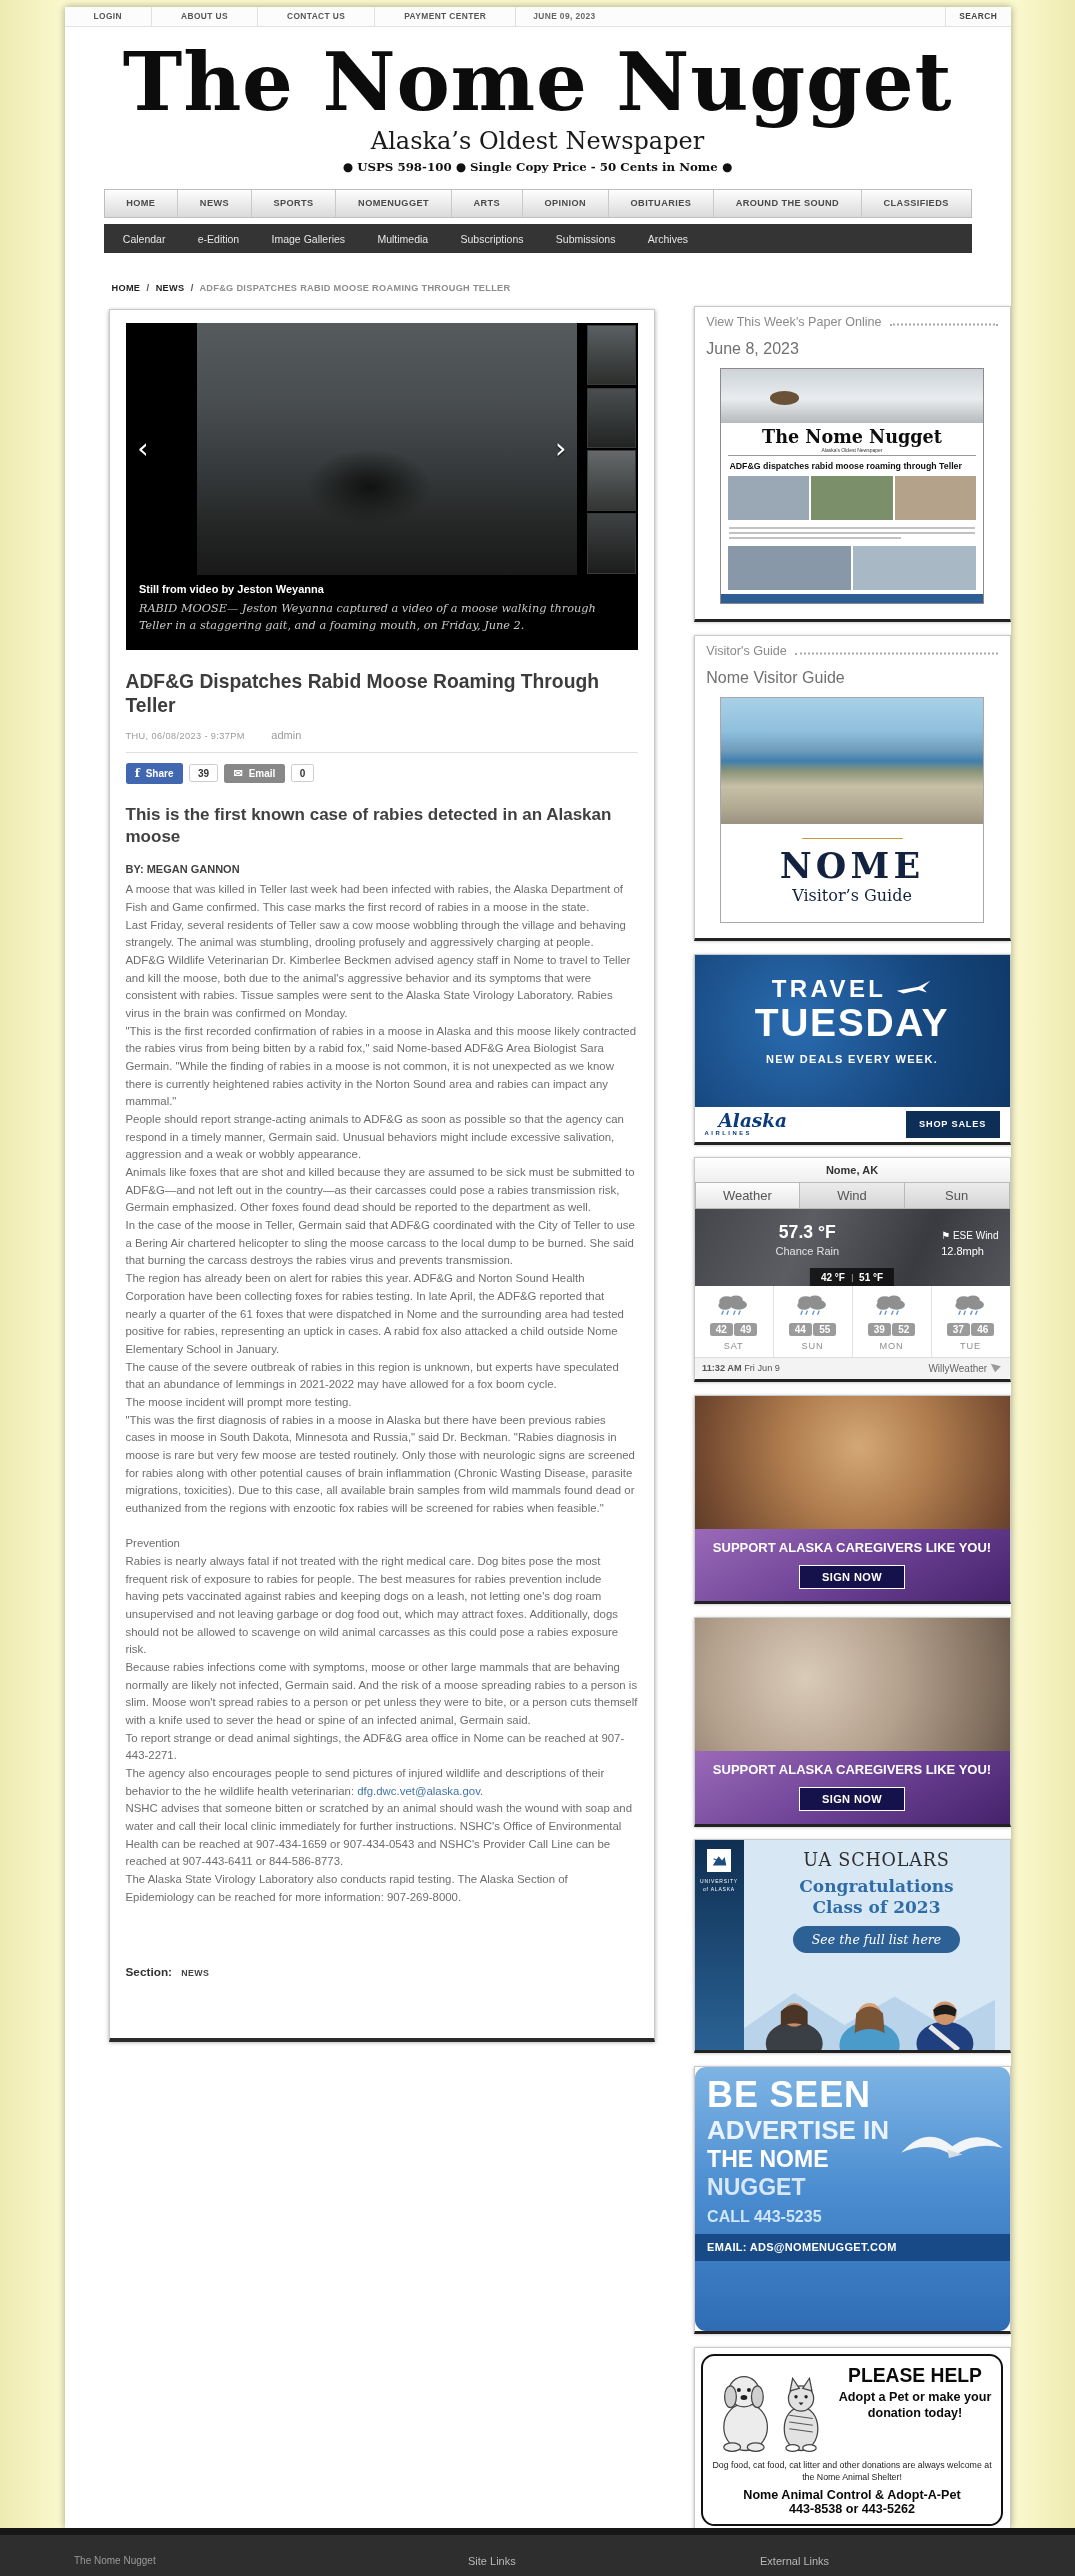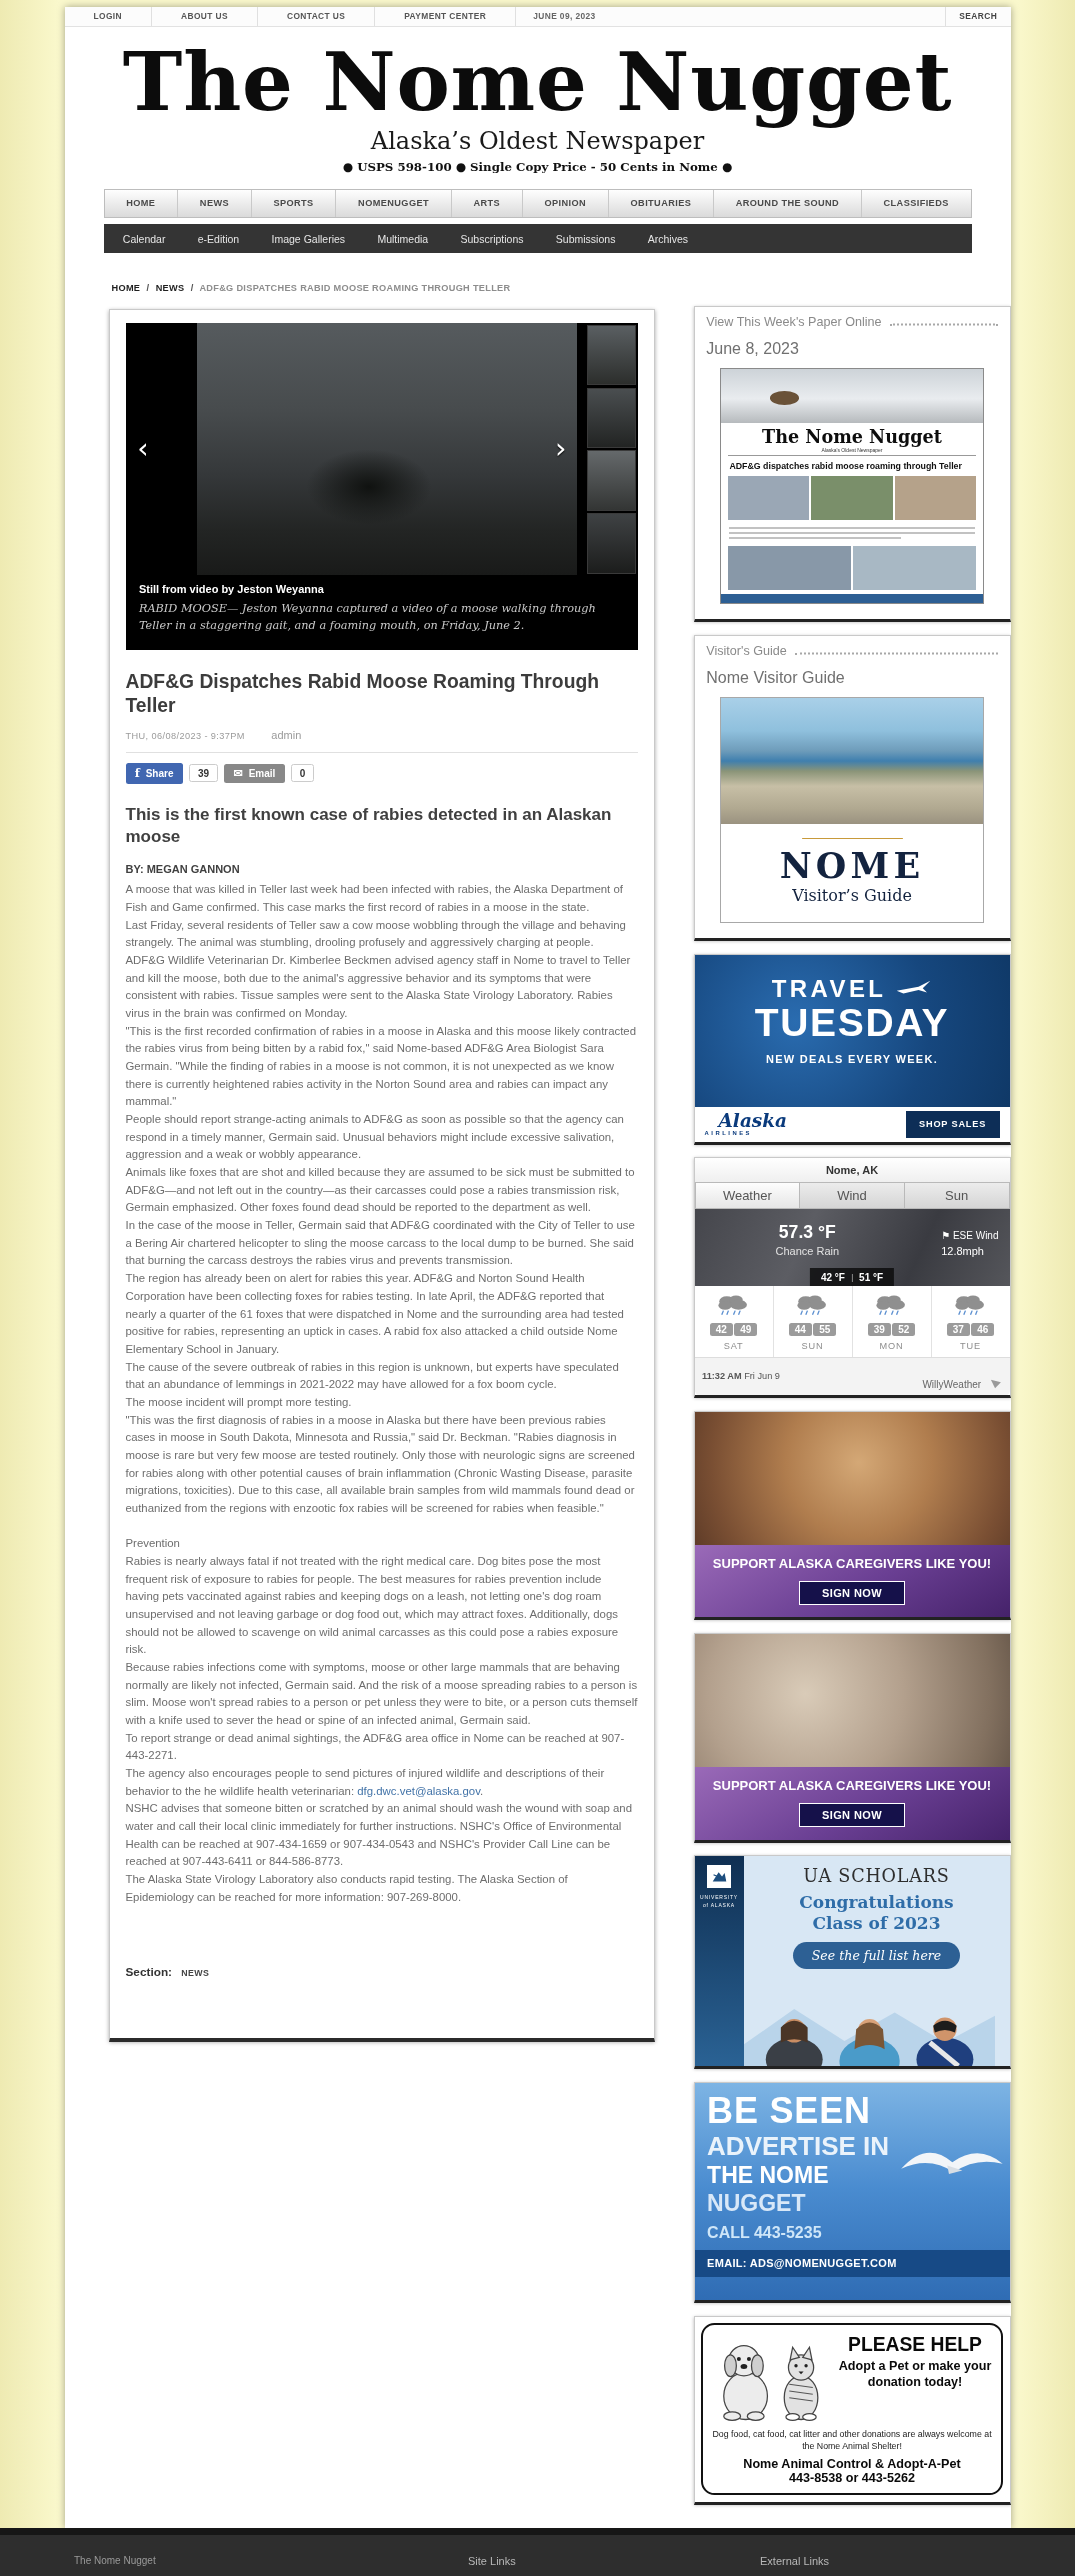--- a/index.html
+++ b/index.html
@@ -134,21 +134,21 @@
   .wx-speed{font-size:11px;}
   .wx-range{position:absolute;left:50%;transform:translateX(-50%);bottom:0;background:rgba(8,8,8,.78);padding:3.4px 11px;font-size:10px;font-weight:bold;white-space:nowrap;}
   .wx-sep{display:inline-block;width:0.8px;height:8.4px;background:#888;margin:0 6.7px;vertical-align:middle;}
   .wx-days{display:flex;background:#fff;}
   .wx-day{flex:1;text-align:center;padding:6.7px 0 5.9px;border-left:0.8px solid #e2e2e2;cursor:pointer;}
   .wx-day:first-child{border-left:none;}
   .wx-temps{margin-top:1.7px;}
   .wx-t{display:inline-block;background:#9b9b9b;color:#fff;border-radius:2.5px;padding:0.8px 5.9px;font-size:10px;font-weight:bold;margin:0 0.8px;}
   .wx-dayname{font-size:9.2px;color:#8d8d8d;margin-top:5px;letter-spacing:0.8px;}
   .wx-foot{display:flex;justify-content:space-between;align-items:center;padding:5px 7.6px;font-size:9.2px;color:#555;background:#f3f3f3;border-top:0.8px solid #ddd;}
-  .wx-brand{display:flex;align-items:center;gap:9px;font-size:10px;color:#666;cursor:pointer;margin-top:16px;}
+  .wx-brand{display:flex;align-items:center;gap:3px;font-size:10px;color:#666;cursor:pointer;}
 
   
   .cg{cursor:pointer;}
   .cg-photo{height:133px;}
   .cg-p1{background:radial-gradient(circle at 52% 38%,#d4a876 0%,#b07d4e 40%,#7a4f33 80%,#5f3c28 100%);}
   .cg-p2{background:radial-gradient(circle at 35% 45%,#d9cbb8 0%,#b3a08d 45%,#82705f 85%,#6a5a4c 100%);}
   .cg-band{background:linear-gradient(150deg,#9a6ab8 0%,#6a3f93 55%,#45226a 100%);text-align:center;padding:11px 10px 12.6px;}
   .cg-text{color:#fff;font-weight:bold;font-size:13px;line-height:1.3;}
   .cg-btn{display:inline-block;margin-top:8.4px;background:#15114a;border:1.7px solid #fff;color:#fff;font-size:11px;font-weight:bold;letter-spacing:0.4px;padding:5px 22px;cursor:pointer;}
 
@@ -157,21 +157,21 @@
   .ua-left{width:49px;background:linear-gradient(180deg,#0f2f52 0%,#2a6294 100%);display:flex;flex-direction:column;align-items:center;padding-top:8.4px;color:#fff;box-sizing:border-box;}
   .ua-logo{width:23.5px;height:23.5px;background:#fff;display:flex;align-items:center;justify-content:center;}
   .ua-uni{font-size:5px;letter-spacing:0.8px;margin-top:4.2px;text-align:center;line-height:1.6;}
   .ua-main{flex:1;background:#d8e7f4;text-align:center;padding-top:10px;position:relative;overflow:hidden;}
   .ua-title{font-family:"DejaVu Serif",serif;font-size:17.6px;color:#2e2e2e;letter-spacing:0.8px;}
   .ua-congrats{font-family:"DejaVu Serif",serif;font-weight:bold;font-size:17px;color:#2f6da8;line-height:1.2;margin-top:5.9px;}
   .ua-btn{display:inline-block;margin-top:9.2px;background:#2d6094;color:#fff;border-radius:15px;padding:5.9px 18.5px;font-family:"DejaVu Serif",serif;font-style:italic;font-size:12.6px;cursor:pointer;position:relative;z-index:2;}
   .ua-grads{position:absolute;left:0;right:0;bottom:0;height:72px;}
 
   
-  .bs{position:relative;height:217px;background:linear-gradient(180deg,#7db4e4 0%,#4a8cd0 48%,#2f6cb4 100%);color:#fff;padding:10px 0 0 12.6px;box-sizing:border-box;overflow:hidden;cursor:pointer;}
+  .bs{position:relative;height:264px;background:linear-gradient(180deg,#7db4e4 0%,#4a8cd0 48%,#2f6cb4 100%);color:#fff;padding:10px 0 0 12.6px;box-sizing:border-box;overflow:hidden;cursor:pointer;border-radius:11px;}
   .bs-gull{position:absolute;right:3.4px;top:54px;}
   .bs-l1{font-size:36px;font-weight:900;letter-spacing:0.8px;line-height:1;}
   .bs-l2{font-size:26px;font-weight:900;color:#eaf3fb;line-height:1.15;margin-top:3.4px;}
   .bs-l3{font-size:23px;font-weight:900;line-height:1.2;}
   .bs-l4{font-size:23px;font-weight:900;color:#d8e8f8;line-height:1.2;}
   .bs-call{font-size:16px;font-weight:bold;color:#cfe6f8;margin-top:6.7px;}
   .bs-email{margin:7.6px 0 0 -12.6px;background:#174a86;padding:7.6px 12.6px;font-size:11px;font-weight:bold;letter-spacing:0.3px;}
 
   
   .ad-outer{padding:6.7px;background:#fff;cursor:pointer;}

